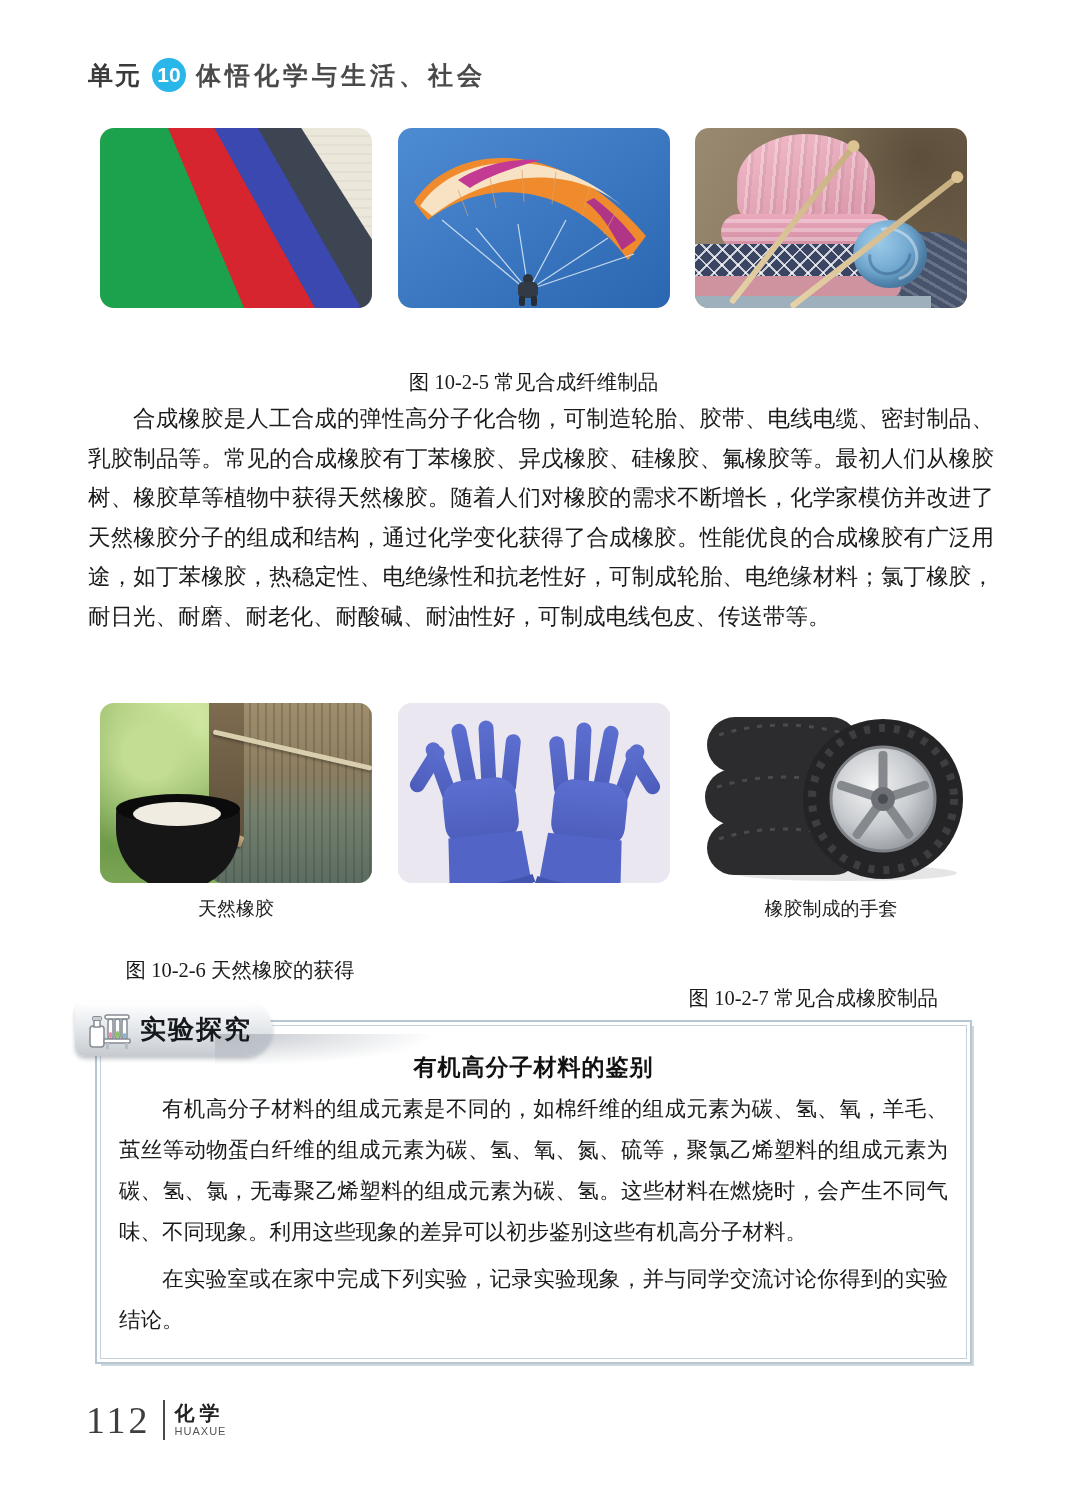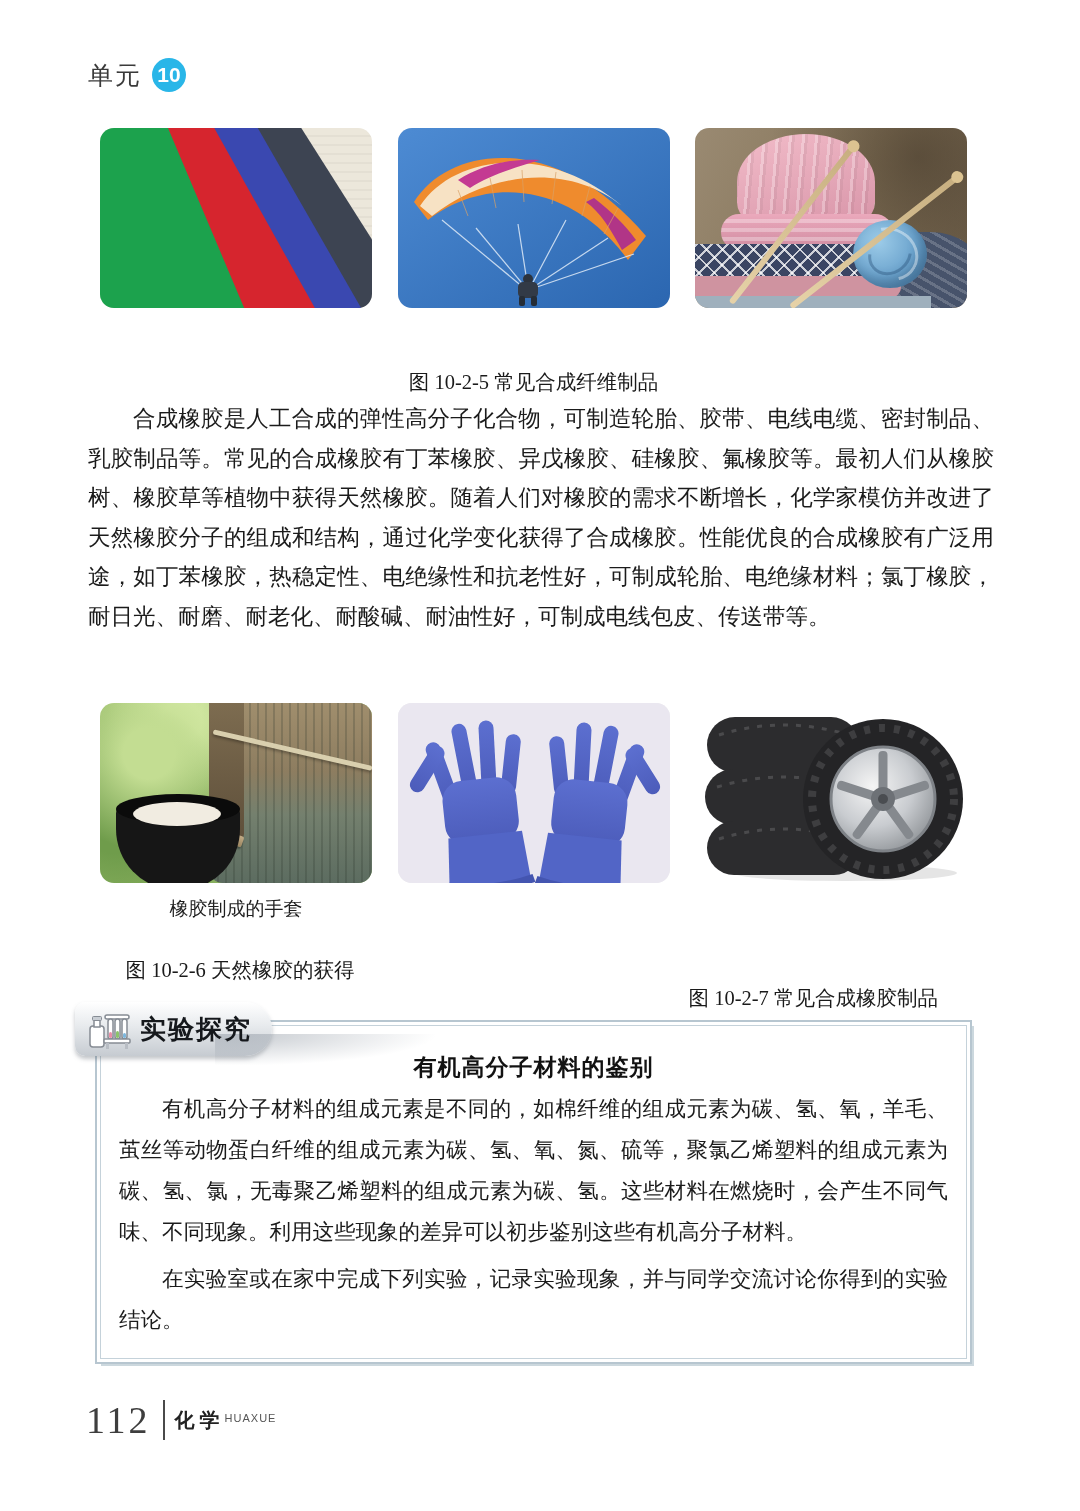--- a/index.html
+++ b/index.html
@@ -1,21 +1,21 @@
 <!DOCTYPE html>
 <html><head>
 <meta charset="utf-8">
 <style>
   html,body{margin:0;padding:0;background:#fff;}
   .page{position:relative;width:1080px;height:1511px;background:#ffffff;overflow:hidden;
         font-family:"Liberation Sans",sans-serif;color:#1c1c1c;}
 
   
   .header{position:absolute;top:58px;left:88px;display:flex;align-items:center;gap:10px;}
-  .unit-label{font-size:25px;font-weight:normal;color:#3a3a3a;letter-spacing:2px;}
+  .unit-label{font-size:25px;font-weight:bold;color:#3a3a3a;letter-spacing:2px;}
   .unit-circle{width:34px;height:34px;border-radius:50%;background:#29b6e8;color:#fff;
                font-size:21px;font-weight:bold;display:flex;align-items:center;justify-content:center;}
   .unit-title{font-size:25px;font-weight:bold;color:#4a4a4a;letter-spacing:4px;}
 
   
   .row{position:absolute;left:100px;width:867px;display:flex;justify-content:space-between;}
   .row1{top:128px;} .row2{top:703px;}
   .photo{width:272px;height:180px;border-radius:14px;overflow:hidden;position:relative;background:#eee;}
   .photo.no-clip{border-radius:0;background:#fff;overflow:visible;}
   .caps{position:absolute;left:100px;width:867px;display:flex;justify-content:space-between;}
@@ -102,32 +102,33 @@
       box-shadow:0 3px 4px rgba(80,90,100,.35);}
   .tab::after{content:'';position:absolute;left:140px;top:32px;width:250px;height:36px;z-index:-1;
       background:radial-gradient(ellipse at 8% 0%,rgba(150,158,168,.55),rgba(150,158,168,0) 62%);
       border-radius:0 0 130px 0;}
   .tab-label{font-size:26px;font-weight:bold;color:#15181c;letter-spacing:2px;white-space:nowrap;}
 
   
   .footer{position:absolute;top:1398px;left:86px;display:flex;align-items:center;}
   .pagenum{font-family:"Liberation Serif",serif;font-size:38px;color:#3e3e3e;letter-spacing:3px;}
   .fdiv{width:2px;height:40px;background:#4a4a4a;margin:0 10px 0 12px;}
-  .fbook{display:flex;flex-direction:row;line-height:1;}
+  .fbook{display:flex;flex-direction:column;line-height:1;}
   .fbook .t{font-size:20px;font-weight:bold;letter-spacing:5px;color:#222;}
   .fbook .s{font-size:11px;color:#555;letter-spacing:1px;margin-top:3px;}
 </style>
 </head>
 <body>
 
 <div class="page">
 
   <div class="header">
     <span class="unit-label">单元</span>
     <span class="unit-circle" style="background: rgb(41, 182, 232);">10</span>
+    <span class="unit-title">体悟化学与生活、社会</span>
   </div>
 
   <div class="row row1">
     <div class="photo fab">
       <i class="stripes"></i>
       <i class="dark"></i>
       <i class="blue"></i>
       <i class="red"></i>
       <i class="green"></i>
     </div>
@@ -247,20 +248,21 @@
           <rect x="183.5" y="48" width="9" height="50" rx="4" transform="rotate(216,188,96)"></rect>
           <rect x="183.5" y="48" width="9" height="50" rx="4" transform="rotate(288,188,96)"></rect>
         </g>
         <circle cx="188" cy="96" r="12" fill="#6d7176"></circle>
         <circle cx="188" cy="96" r="5" fill="#4a4d51"></circle>
       </svg>
     </div>
   </div>
 
   <div class="caps caps2">
+    <div class="cap">天然橡胶</div>
     <div class="cap">橡胶制成的手套</div>
   </div>
   <div class="figcap figcap-left">图 10-2-6 天然橡胶的获得</div>
   <div class="figcap figcap-right">图 10-2-7 常见合成橡胶制品</div>
 
   <div class="expbox">
     <div class="expbox-inner">
       <div class="exp-title">有机高分子材料的鉴别</div>
       <p class="exp-p">有机高分子材料的组成元素是不同的，如棉纤维的组成元素为碳、氢、氧，羊毛、茧丝等动物蛋白纤维的组成元素为碳、氢、氧、氮、硫等，聚氯乙烯塑料的组成元素为碳、氢、氯，无毒聚乙烯塑料的组成元素为碳、氢。这些材料在燃烧时，会产生不同气味、不同现象。利用这些现象的差异可以初步鉴别这些有机高分子材料。</p>
       <p class="exp-p">在实验室或在家中完成下列实验，记录实验现象，并与同学交流讨论你得到的实验结论。</p>

